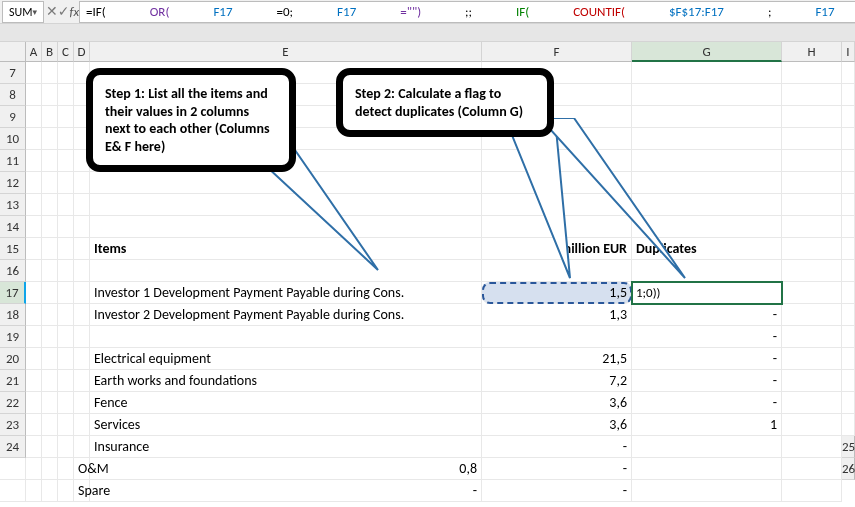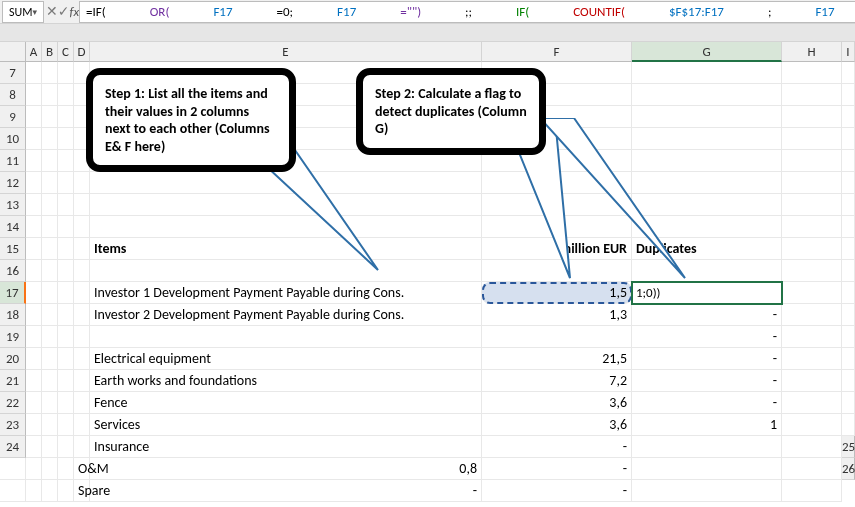--- a/index.html
+++ b/index.html
@@ -98,21 +98,21 @@
     border-right: 1px solid #bcbcbc;
     border-bottom: 1px solid #d4d4d4;
     text-align: center;
     font-size: 13px;
     color: #333;
     height: 22px;
     line-height: 22px;
   }
   .rowhead.sel-row {
     background: #d8e6d8;
-    border-right: 2px solid #f97316;
+    border-right: 2px solid #0ea5e9;
   }
   .cell {
     border-right: 1px solid #e8e8e8;
     border-bottom: 1px solid #e8e8e8;
     height: 22px;
     line-height: 22px;
     padding: 0 4px;
     white-space: nowrap;
     overflow: visible;
     font-size: 14px;
@@ -157,22 +157,22 @@
     z-index: 10;
     line-height: 1.25;
   }
   .callout1 {
     top: 68px;
     left: 86px;
     width: 210px;
   }
   .callout2 {
     top: 68px;
-    left: 356px;
-    width: 190px;
+    left: 336px;
+    width: 218px;
   }
   
   .pointer-svg {
     position: absolute;
     z-index: 9;
     pointer-events: none;
   }
 </style>
 </head>
 <body>

